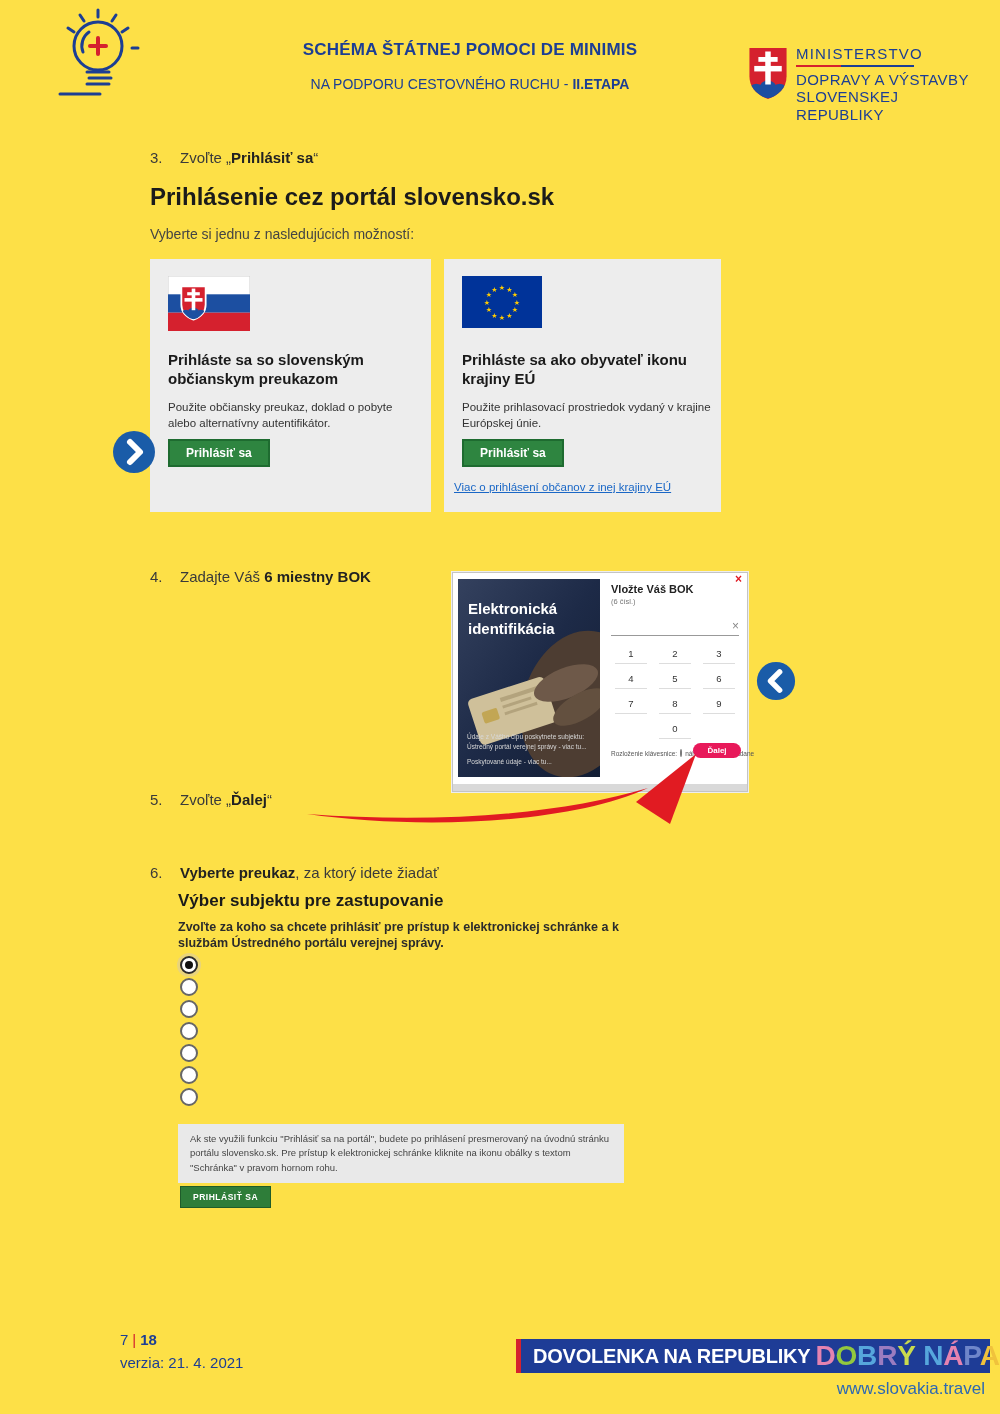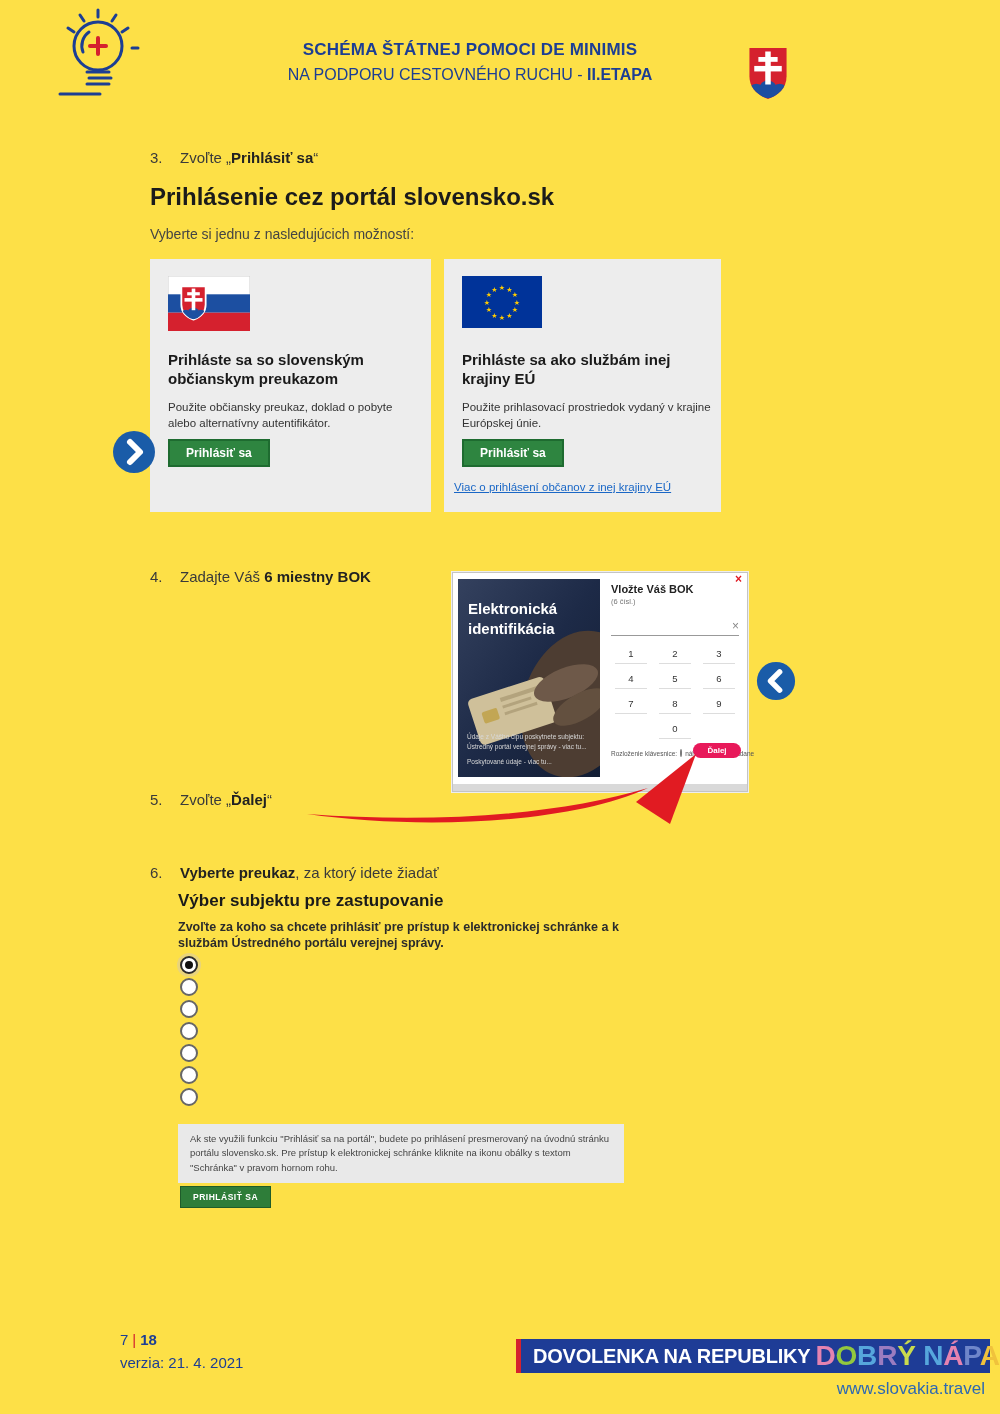--- a/index.html
+++ b/index.html
@@ -3,21 +3,21 @@
 <meta charset="utf-8">
 <style>
   html,body{margin:0;padding:0;background:#fff;}
   .page{position:relative;width:1000px;height:1414px;background:#fde047;
         font-family:"Liberation Sans","DejaVu Sans",sans-serif;overflow:hidden;}
   .abs{position:absolute;}
 
   
   .hdr-title{position:absolute;left:250px;top:40px;width:440px;text-align:center;color:#1c3e94;}
   .hdr-title .l1{font-size:17px;font-weight:bold;letter-spacing:.2px;}
-  .hdr-title .l2{font-size:16px;margin-top:6px;}
+  .hdr-title .l2{font-size:14px;margin-top:16px;}
   .hdr-title .l2 b{font-weight:bold;}
   .ministry-text{position:absolute;left:796px;top:45px;color:#1c3e94;width:190px;}
   .ministry-text .m1{font-size:15px;letter-spacing:1.2px;}
   .ministry-text .mline{height:2px;width:118px;margin:3px 0 4px 0;
         background:linear-gradient(90deg,#d5212e 0 38%,#1c3e94 38% 100%);}
   .ministry-text .m2,.ministry-text .m3{font-size:15px;letter-spacing:.4px;line-height:1.15;}
 
   
   .step{position:absolute;display:flex;font-size:15px;color:#3a3a3a;}
   .step .num{width:30px;}
@@ -125,20 +125,26 @@
     <path d="M3,3 H57 V44 C57,62 44,72 30,77 C16,72 3,62 3,44 Z" fill="#d5212e"></path>
     <g clip-path="url(#coaB)">
       <circle cx="13" cy="68" r="13" fill="#1c4fa1"></circle>
       <circle cx="30" cy="63" r="13" fill="#1c4fa1"></circle>
       <circle cx="47" cy="68" r="13" fill="#1c4fa1"></circle>
     </g>
     <rect x="26" y="8" width="8" height="48" fill="#fff"></rect>
     <rect x="16" y="16" width="28" height="7" fill="#fff"></rect>
     <rect x="10" y="29" width="40" height="8" fill="#fff"></rect>
   </svg>
+  <div class="ministry-text">
+    <div class="m1">MINISTERSTVO</div>
+    <div class="mline"></div>
+    <div class="m2">DOPRAVY A VÝSTAVBY</div>
+    <div class="m3">SLOVENSKEJ REPUBLIKY</div>
+  </div>
 
   <div class="step" style="left:150px;top:149px">
     <span class="num">3.</span>
     <span><span>Zvoľte „</span><span class="bold">Prihlásiť sa</span><span>“</span></span>
   </div>
 
   <div class="login-h1">Prihlásenie cez portál slovensko.sk</div>
   <div class="login-sub">Vyberte si jednu z nasledujúcich možností:</div>
 
   <div class="card" style="left:150px;top:259px;width:281px;height:253px">
@@ -184,21 +190,21 @@
           <text x="53" y="36">★</text>
           <text x="47.5" y="41.5">★</text>
         <text x="40" y="43.5">★</text>
           <text x="32.5" y="41.5">★</text>
           <text x="27" y="36">★</text>
         <text x="25" y="28.5">★</text>
           <text x="27" y="21">★</text>
           <text x="32.5" y="15.5">★</text>
       </g>
     </svg>
-    <div class="c-title">Prihláste sa ako službám inej krajiny EÚ</div>
+    <div class="c-title">Prihláste sa ako obyvateľ ikonu krajiny EÚ</div>
     <div class="c-body">Použite prihlasovací prostriedok vydaný v krajine Európskej únie.</div>
     <div class="btn-green">Prihlásiť sa</div>
     <div class="c-link">Viac o prihlásení občanov z inej krajiny EÚ</div>
   </div>
 
   <div class="step" style="left:150px;top:568px">
     <span class="num">4.</span>
     <span><span>Zadajte Váš </span><span class="bold">6 miestny BOK</span><span></span></span>
   </div>
 

